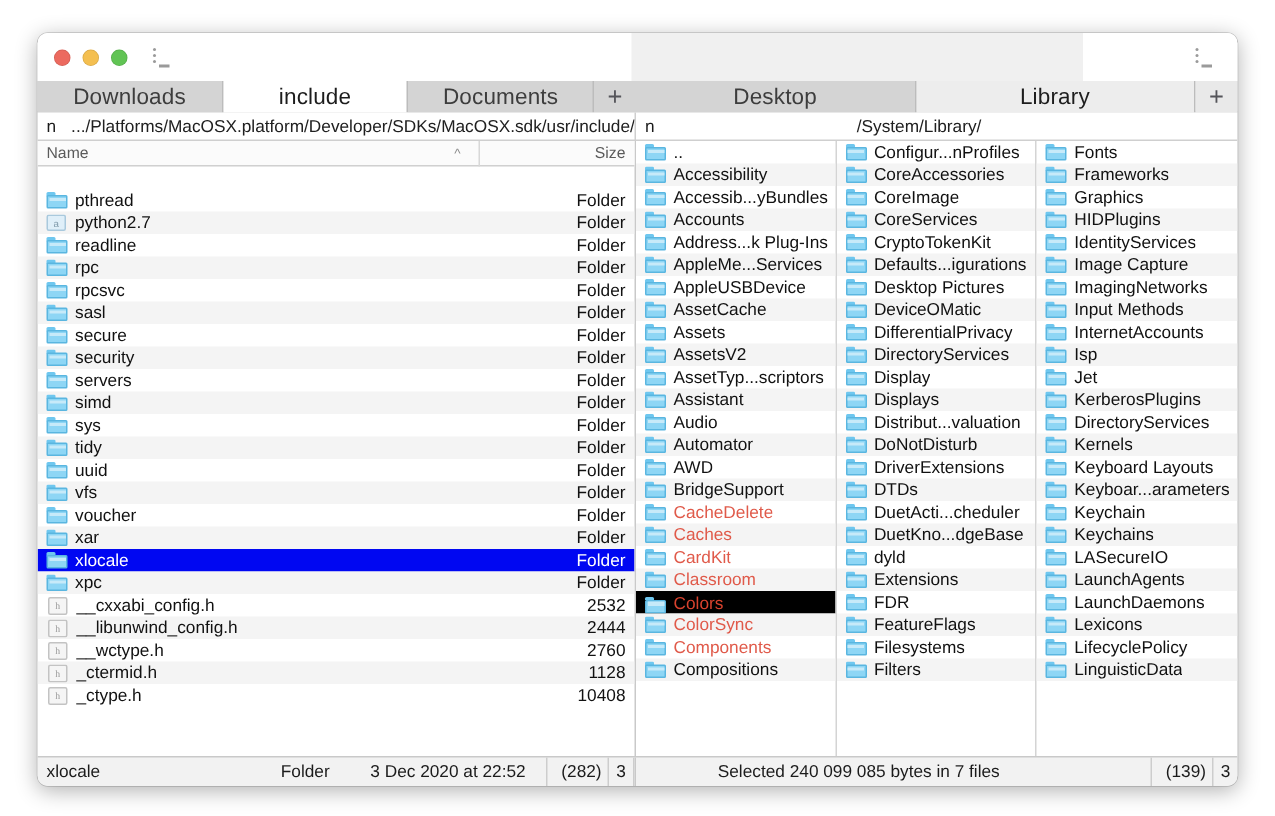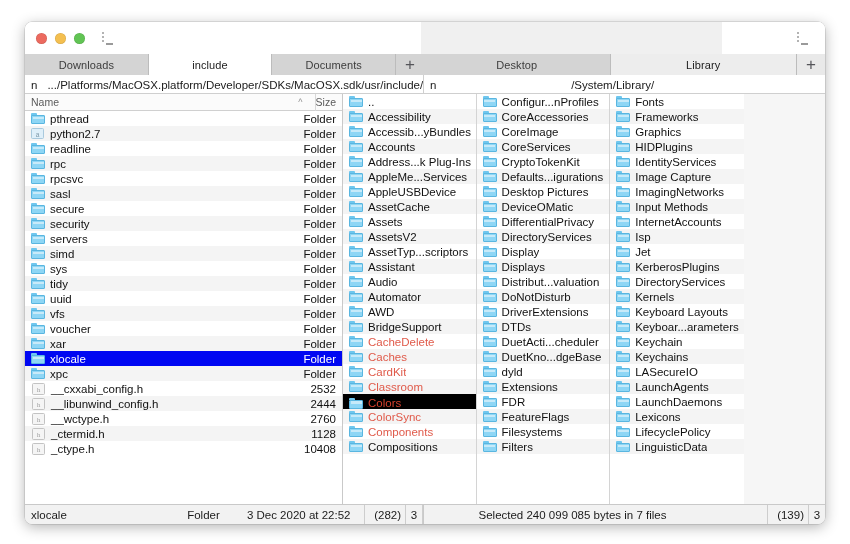--- a/index.html
+++ b/index.html
@@ -77,21 +77,21 @@
   }
   .panes-tabs{ display:flex; width:100%; }
   .tabgroup{ display:flex; height:21px; }
   .tabgroup.left{ width:399px; }
   .tabgroup.right{ width:401px; }
   .tab{
     flex:1; height:21px;
     background:#d4d4d4;
     border-right:.5px solid #bcbcbc;
     display:flex; align-items:center; justify-content:center;
-    font-size:11px; color:#3d3d3d;
+    font-size:15px; color:#3d3d3d;
     letter-spacing:.1px;
     cursor:default;
   }
   .tab.active{ background:#ffffff; color:#1d1d1d; }
   .tab.plus{
     flex:0 0 28px; font-size:17px; color:#55555a; font-weight:300;
     border-right:none; line-height:1;
     background:#d4d4d4;
   }
   .tabgroup.right .tab.plus{ background:#e9e9e9; }
@@ -111,21 +111,21 @@
   }
   .pathcell.left{ width:399px; padding-left:6px; }
   .pathcell.right{ width:401px; padding-left:6px; border-right:none; }
   .path-n{ color:#1a1a1a; flex:0 0 auto; }
   .path-text{ margin-left:10px; }
   .pathcell.right .path-text{ margin-left:0; flex:1; text-align:center; padding-right:36px; }
 
   
   .body{ flex:1; display:flex; min-height:0; }
   .pane{ display:flex; flex-direction:column; min-height:0; }
-  .pane.left{ width:318px; border-right:.5px solid #c9c9c9; background:#fff; }
+  .pane.left{ width:399px; border-right:.5px solid #c9c9c9; background:#fff;gap:15px; }
   .pane.right{ width:401px; background:#fff; }
 
   
   .colhead{
     flex:0 0 17px; height:17px; display:flex;
     background:#fbfbfb;
     border-bottom:.5px solid #d0d0d0;
     font-size:10.5px; color:#5b5b5b;
   }
   .colhead .ch{

